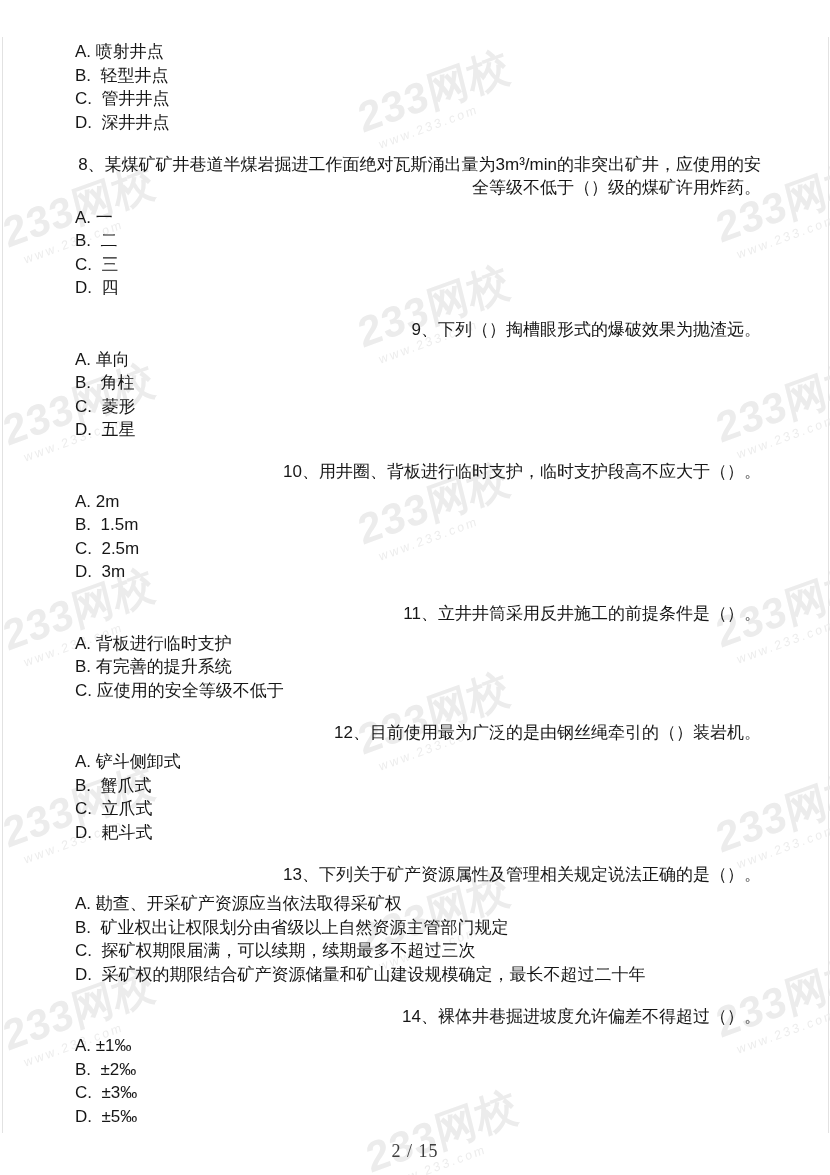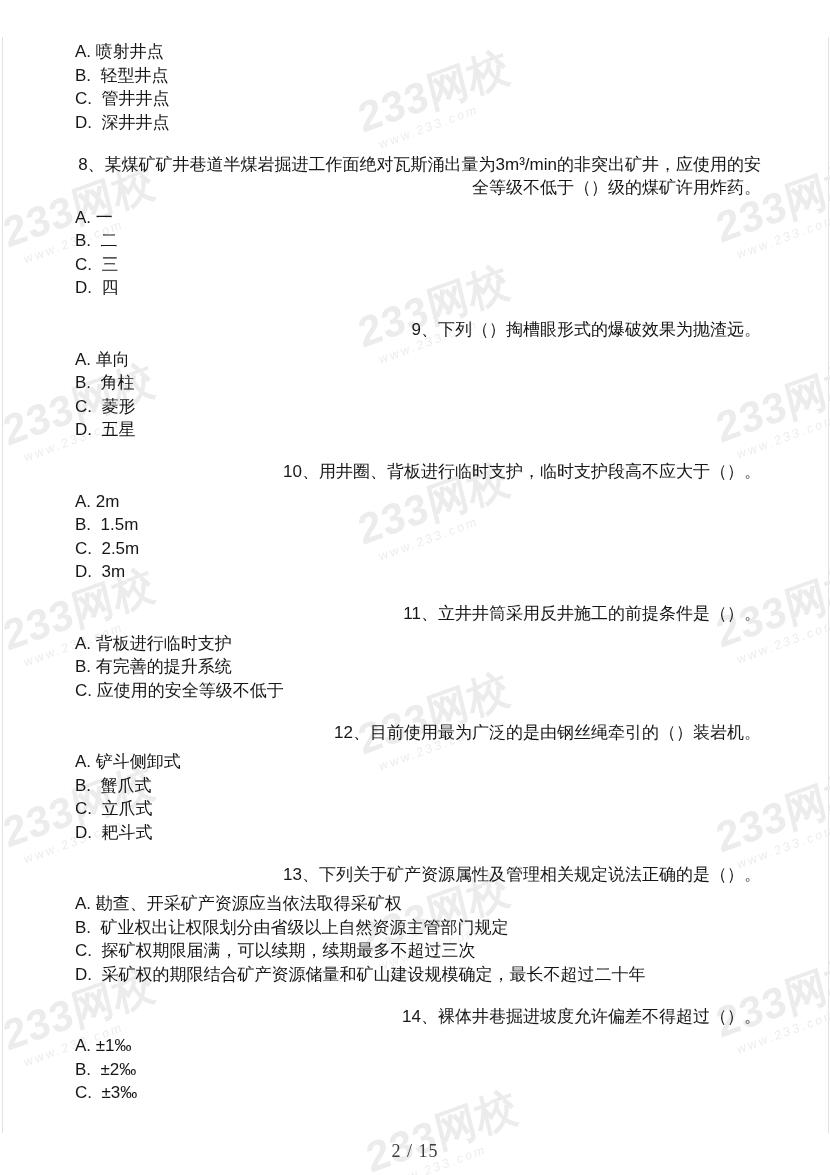--- a/index.html
+++ b/index.html
@@ -216,20 +216,21 @@
       <div class="opt">D.  采矿权的期限结合矿产资源储量和矿山建设规模确定，最长不超过二十年</div>
     </div>
   </section>
 
   <section class="q-block">
     <div class="q-text">14、裸体井巷掘进坡度允许偏差不得超过（）。</div>
     <div class="opts">
       <div class="opt">A. ±1‰</div>
       <div class="opt">B.  ±2‰</div>
       <div class="opt">C.  ±3‰</div>
+      <div class="opt">D.  ±5‰</div>
     </div>
   </section>
 
 </main>
 
 <div class="page-footer">
   <span>2 / 15</span>
 </div>
 
 </body></html>

